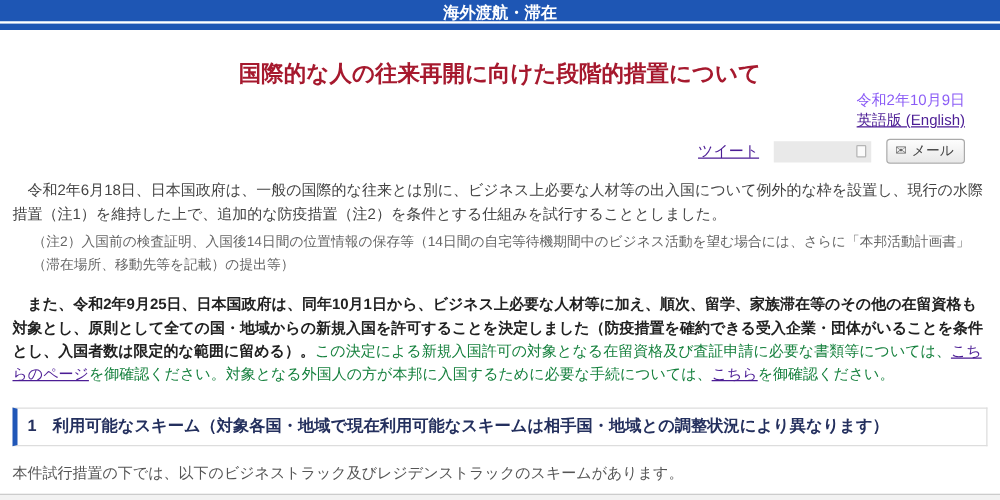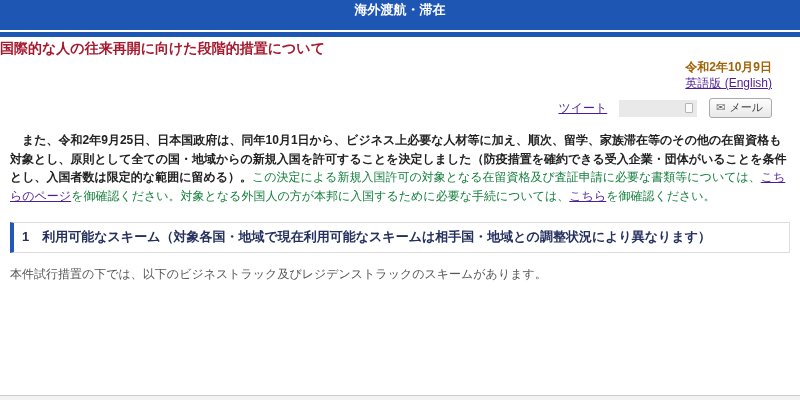--- a/index.html
+++ b/index.html
@@ -6,49 +6,49 @@
   html, body { width: 800px; height: 400px; }
   body {
     position: relative;
     overflow: hidden;
     background: #ffffff;
     font-family: "Liberation Sans", "DejaVu Sans", sans-serif;
     color: #444;
   }
   
   .topbar {
-    height: 32px;
+    height: 19px;
     background: #1e56b4;
     text-align: center;
     color: #ffffff;
     font-size: 13px;
     font-weight: bold;
     line-height: 19px;
     border-bottom: 2px solid #ffffff;
   }
   .topbar-rule {
     height: 5px;
     background: #1e56b4;
   }
   
   .page-title {
-    margin: 3px 0 2px 0;
-    text-align: left;
+    margin: 23px 0 2px 0;
+    text-align: center;
     color: #a6192e;
-    font-size: 14px;
+    font-size: 18px;
     font-weight: bold;
   }
   
   .meta {
     text-align: right;
     padding-right: 28px;
     font-size: 12px;
     line-height: 1.25;
   }
-  .meta .date { color: #a16207; margin-bottom: 1px; font-weight: bold; }
+  .meta .date { color: #8b5cf6; margin-bottom: 1px; }
   a.link {
     color: #4c1d95;
     text-decoration: underline;
     cursor: pointer;
   }
   .share-row {
     margin-top: 7px;
     display: flex;
     justify-content: flex-end;
     align-items: center;
@@ -138,22 +138,24 @@
       </span>
     <button class="mail-btn">
         <span class="mail-icon">✉</span>
         <span>メール</span>
       </button>
   </div>
 </div>
 
 <main class="content">
 
+  <p class="para">令和2年6月18日、日本国政府は、一般の国際的な往来とは別に、ビジネス上必要な人材等の出入国について例外的な枠を設置し、現行の水際措置（注1）を維持した上で、追加的な防疫措置（注2）を条件とする仕組みを試行することとしました。</p>
 
   <div class="notes">
+    <div>（注2）入国前の検査証明、入国後14日間の位置情報の保存等（14日間の自宅等待機期間中のビジネス活動を望む場合には、さらに「本邦活動計画書」（滞在場所、移動先等を記載）の提出等）</div>
   </div>
 
   <p class="para para2"><span class="bold-lead">また、令和2年9月25日、日本国政府は、同年10月1日から、ビジネス上必要な人材等に加え、順次、留学、家族滞在等のその他の在留資格も対象とし、原則として全ての国・地域からの新規入国を許可することを決定しました（防疫措置を確約できる受入企業・団体がいることを条件とし、入国者数は限定的な範囲に留める）。</span><span class="plain">この決定による新規入国許可の対象となる在留資格及び査証申請に必要な書類等については、</span><a class="link">こちらのページ</a><span class="plain">を御確認ください。対象となる外国人の方が本邦に入国するために必要な手続については、</span><a class="link">こちら</a><span class="plain">を御確認ください。</span></p>
 
   <h2 class="section-heading">1　利用可能なスキーム（対象各国・地域で現在利用可能なスキームは相手国・地域との調整状況により異なります）</h2>
 
   <p class="lead">本件試行措置の下では、以下のビジネストラック及びレジデンストラックのスキームがあります。</p>
 
 </main>
 

